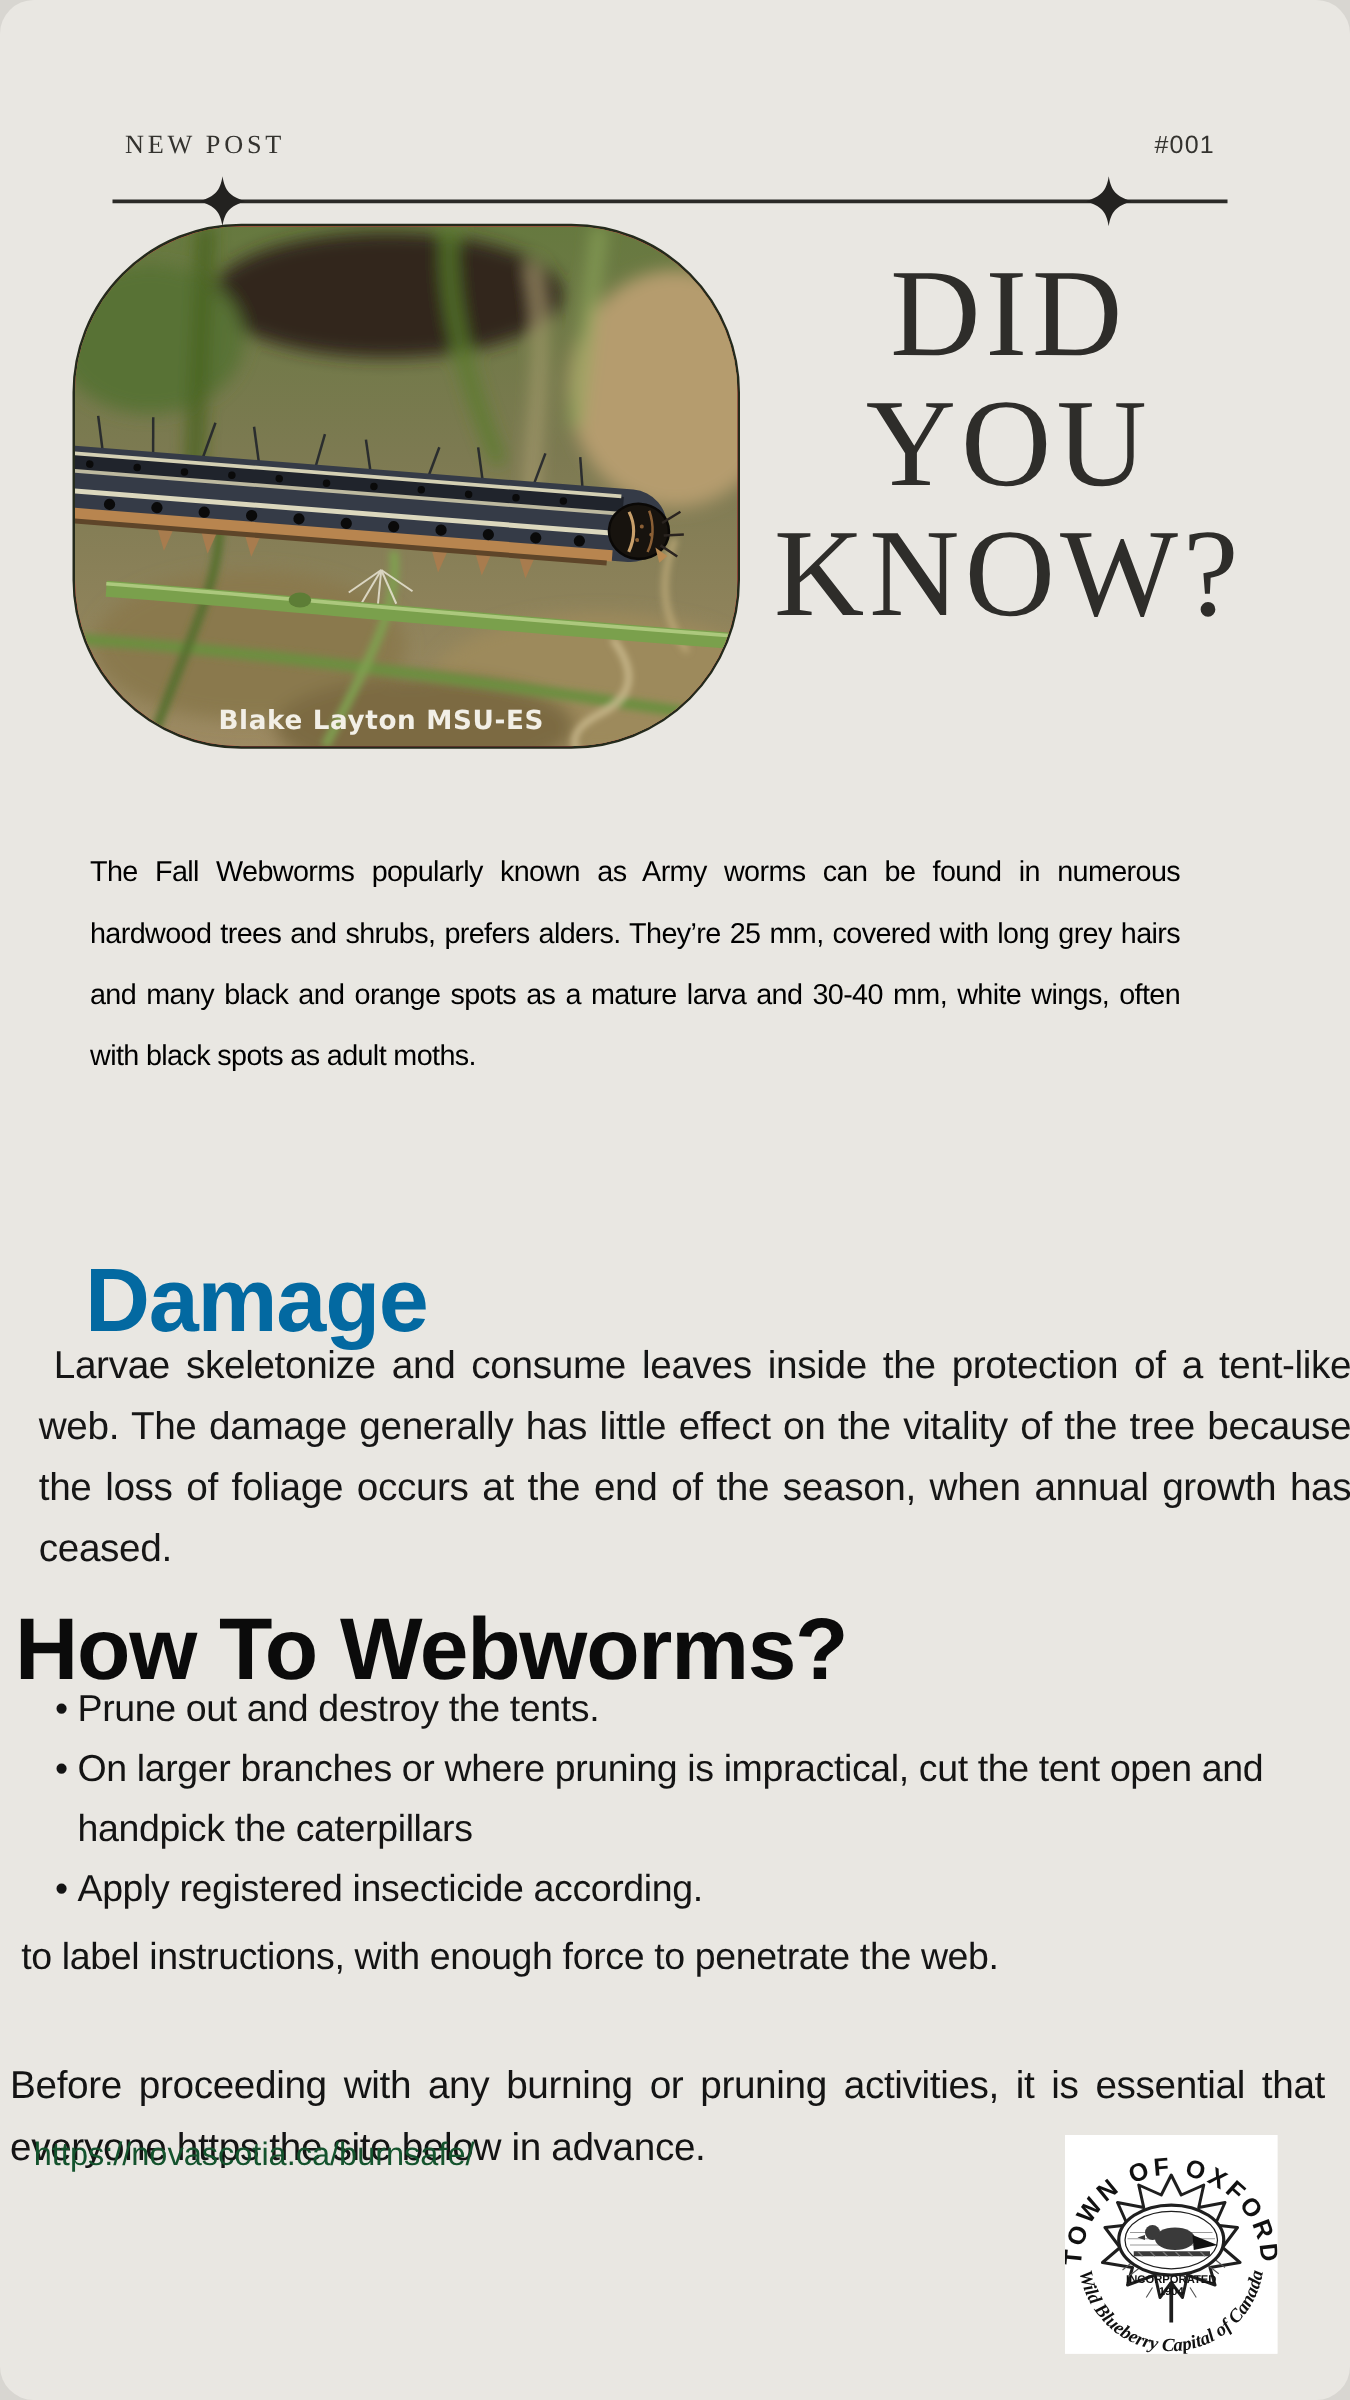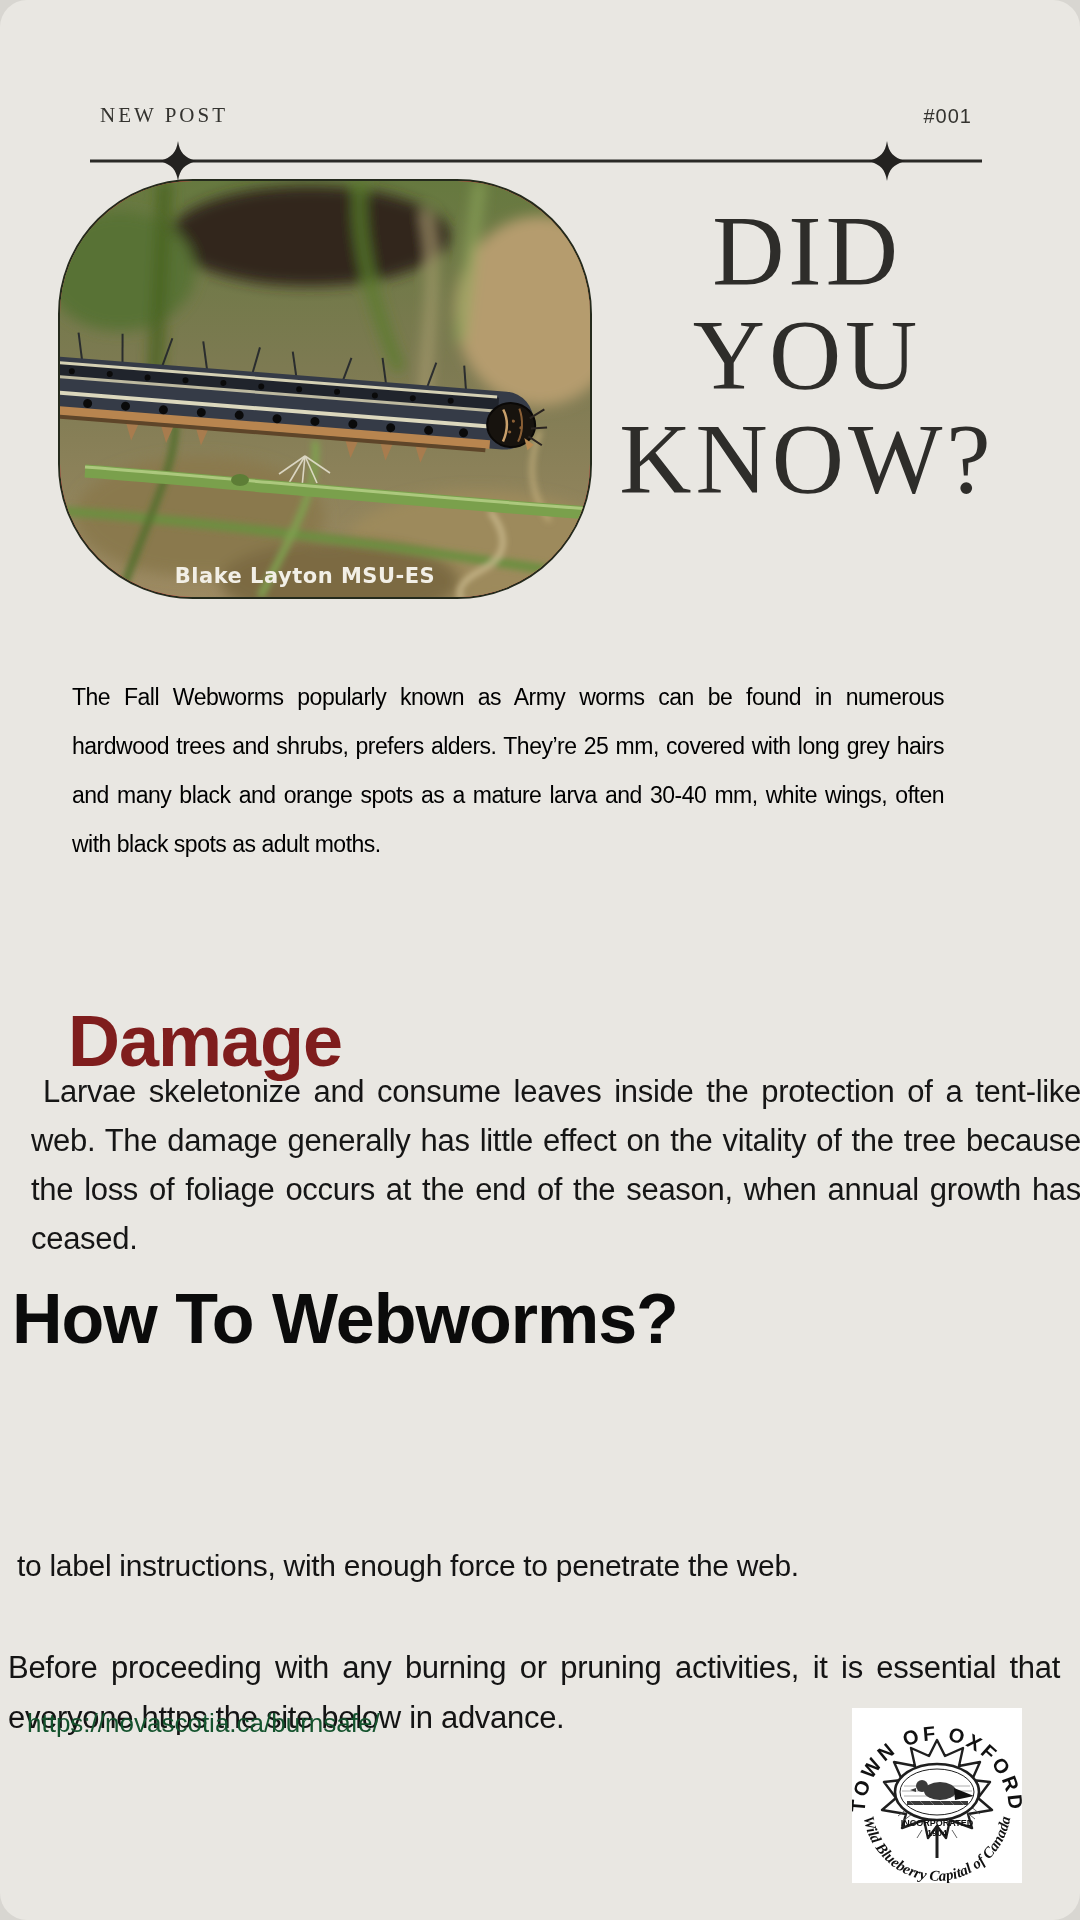--- a/index.html
+++ b/index.html
@@ -34,21 +34,21 @@
     letter-spacing:4px;text-align:center;color:#2e2d2a;font-weight:400;
   }
   
   .intro{
     position:absolute;left:72px;top:650px;width:872px;
     font-size:23px;line-height:49px;letter-spacing:-0.5px;
     text-align:justify;color:#000000;
   }
   .h-damage{
     position:absolute;left:68px;top:942px;
-    font-size:72px;line-height:78px;font-weight:bold;color:#7f1d1d;
+    font-size:72px;line-height:78px;font-weight:bold;color:#0369a1;
     letter-spacing:-1px;
   }
   .p-damage{
     position:absolute;left:31px;top:1036px;width:1050px;
     font-size:31px;line-height:49px;letter-spacing:-0.3px;
     text-align:justify;text-indent:12px;color:#161616;
   }
   .h-control{
     position:absolute;left:12px;top:1234px;
     font-size:70px;line-height:76px;font-weight:bold;color:#0b0b0b;
@@ -217,20 +217,25 @@
     <div>KNOW?</div>
   </div>
 
   <p class="intro">The Fall Webworms popularly known as Army worms can be found in numerous hardwood trees and shrubs, prefers alders. They’re 25 mm, covered with long grey hairs and many black and orange spots as a mature larva and 30-40 mm, white wings, often with black spots as adult moths.</p>
 
   <h2 class="h-damage">Damage</h2>
   <p class="p-damage">Larvae skeletonize and consume leaves inside the protection of a tent-like web. The damage generally has little effect on the vitality of the tree because the loss of foliage occurs at the end of the season, when annual growth has ceased.</p>
 
   <h1 class="h-control">How To Webworms?</h1>
 
+  <ul class="bullets">
+    <li>Prune out and destroy the tents.</li>
+    <li>On larger branches or where pruning is impractical, cut the tent open and handpick the caterpillars</li>
+    <li>Apply registered insecticide according.</li>
+  </ul>
   <div class="continuation">to label instructions, with enough force to penetrate the web.</div>
 
   <p class="notice">Before proceeding with any burning or pruning activities, it is essential that everyone https the site below in advance.</p>
   <div class="url">https://novascotia.ca/burnsafe/</div>
 
   <div class="logo">
     <svg viewBox="0 0 170 175" aria-hidden="true">
       <defs>
         <path id="arcTop" d="M20,135 A72,72 0 1 1 150,135"></path>
         <path id="arcBot" d="M14,78 A74,74 0 1 0 156,78"></path>

